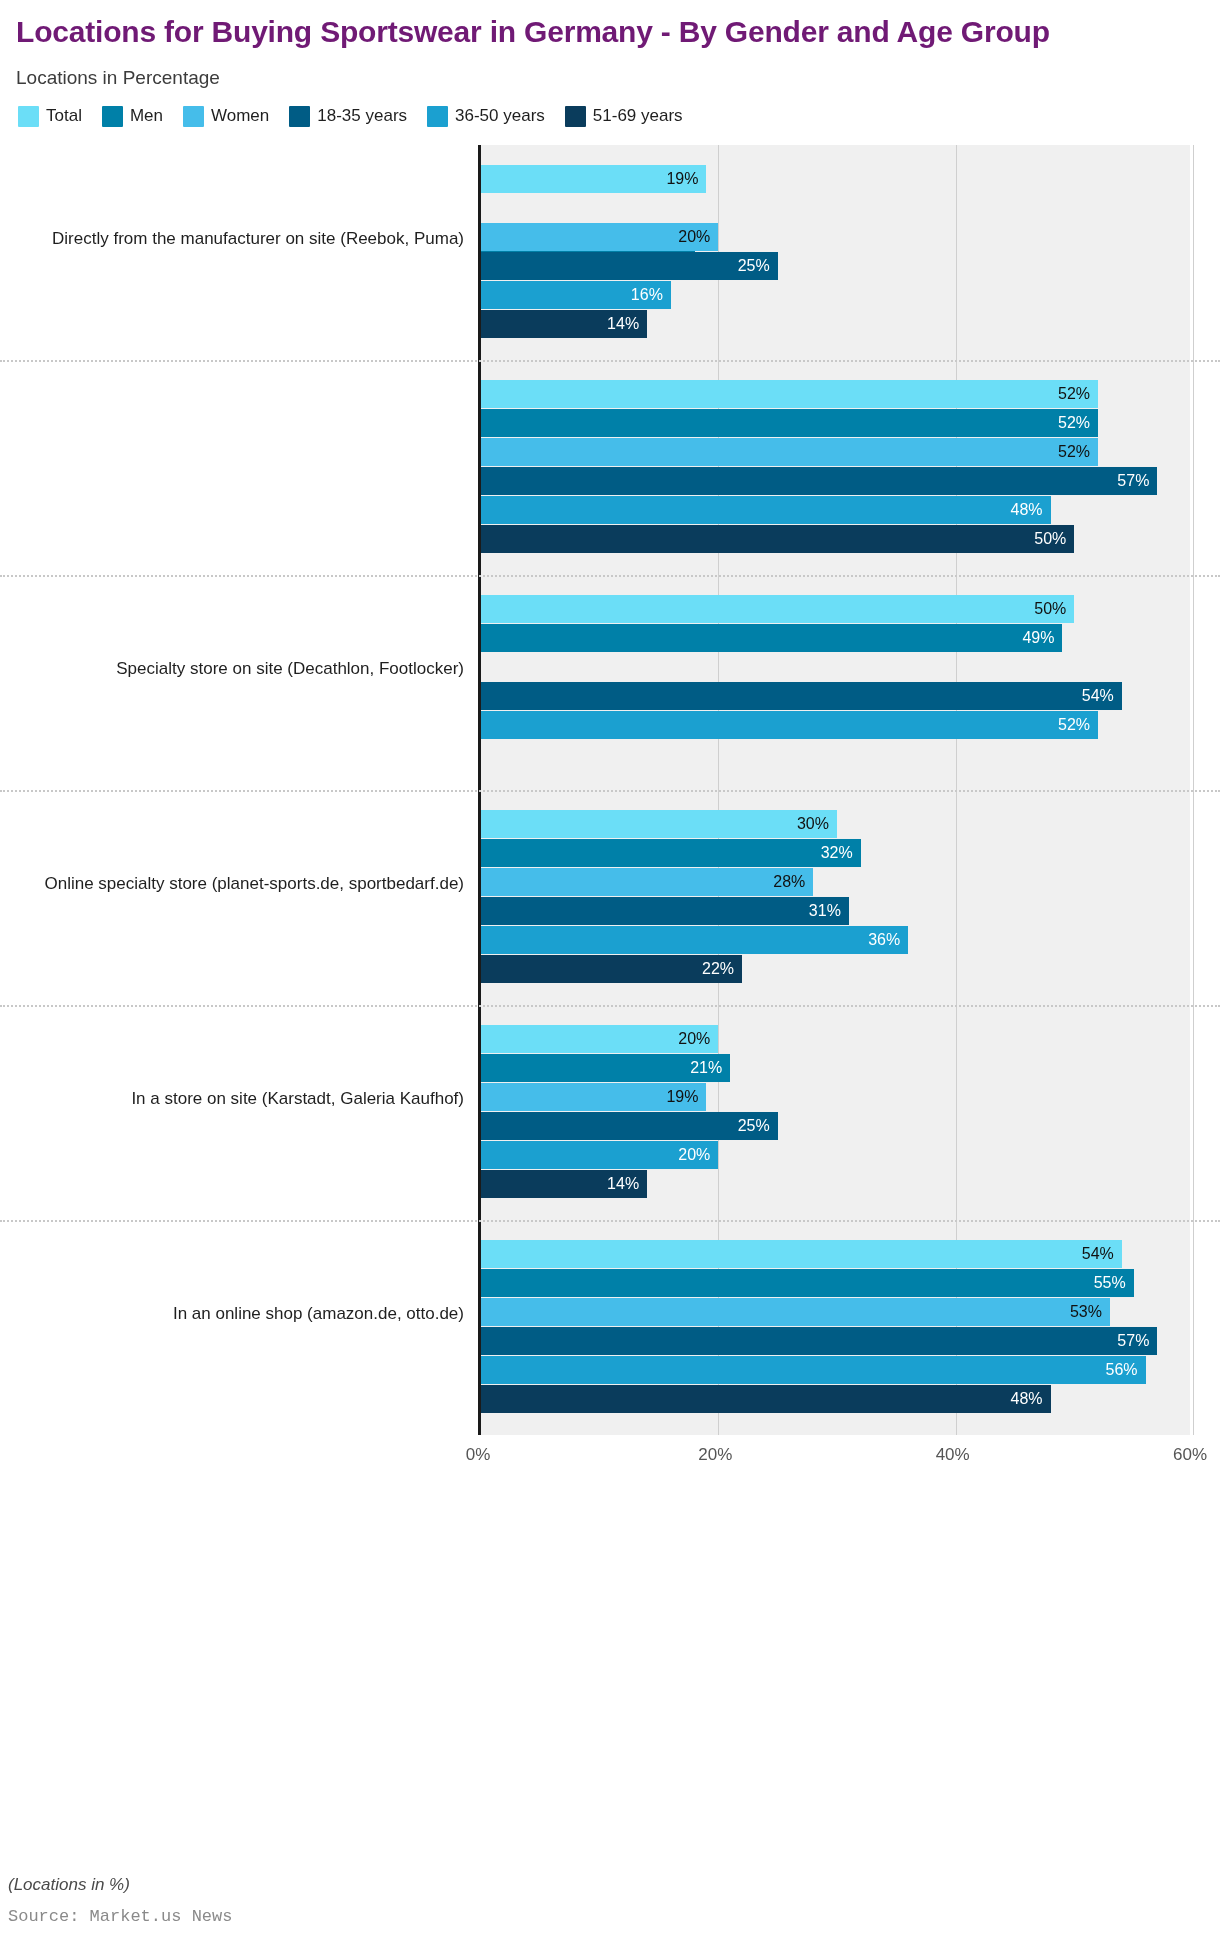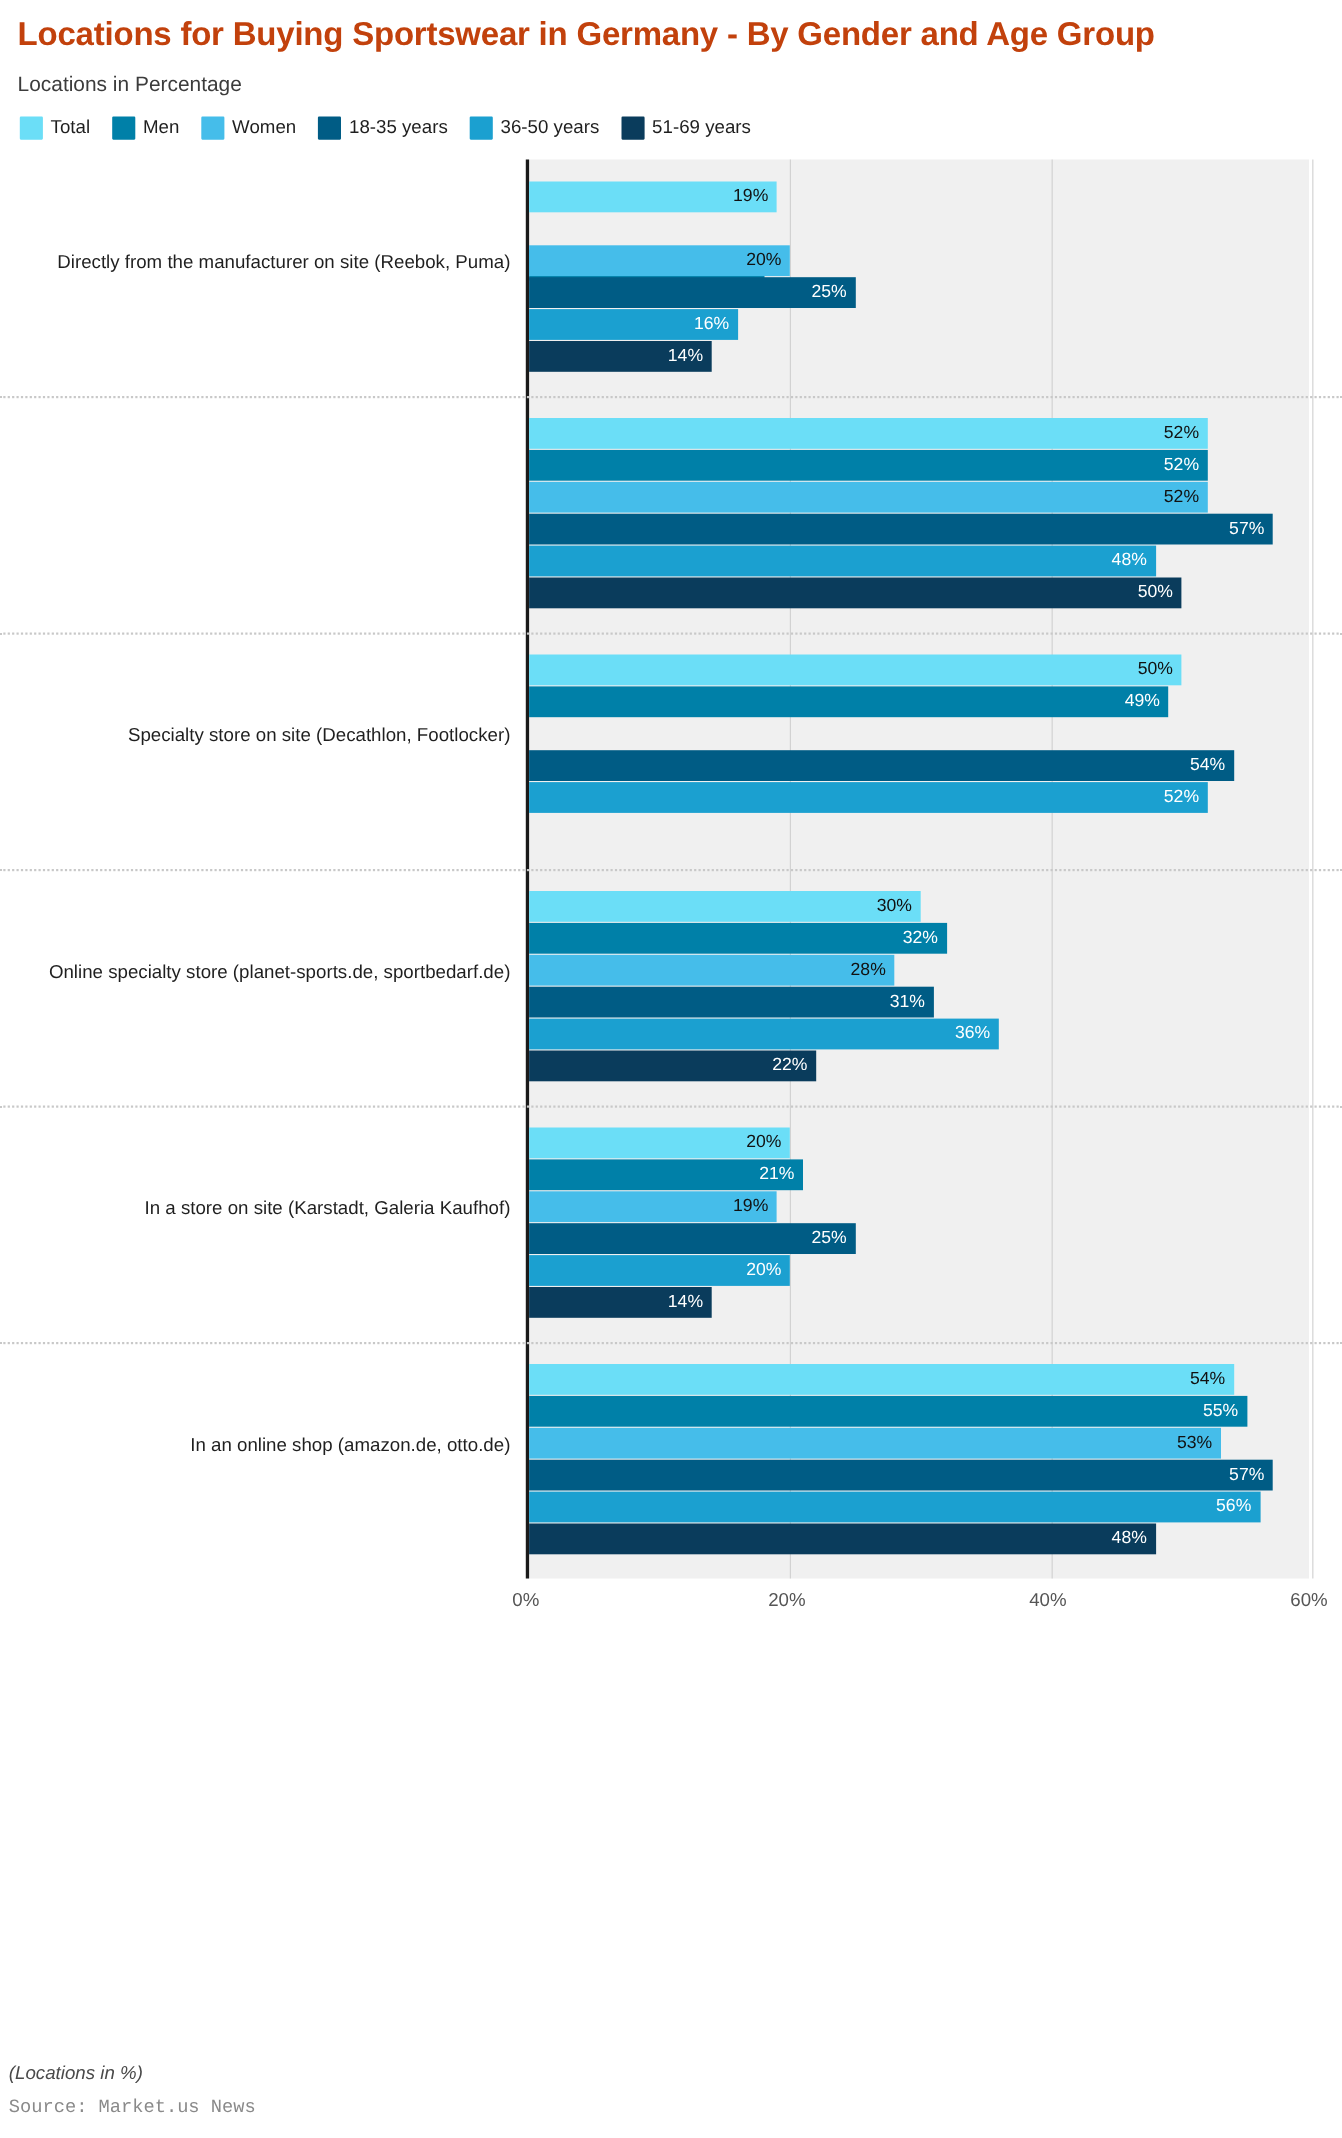--- a/index.html
+++ b/index.html
@@ -14,21 +14,21 @@
     width: 1220px; height: 1944px;
     background: #ffffff;
     overflow: hidden;
   }
 
   
   .header { padding: 14px 16px 0 16px; }
   .chart-title {
     font-size: 30px;
     font-weight: bold;
-    color: #c2410c;
+    color: #701a75;
     line-height: 1.22;
     letter-spacing: -0.2px;
     max-width: 1150px;
   }
   .chart-subtitle {
     font-size: 19px;
     color: #3c3c3c;
     margin-top: 16px;
     font-weight: normal;
   }

